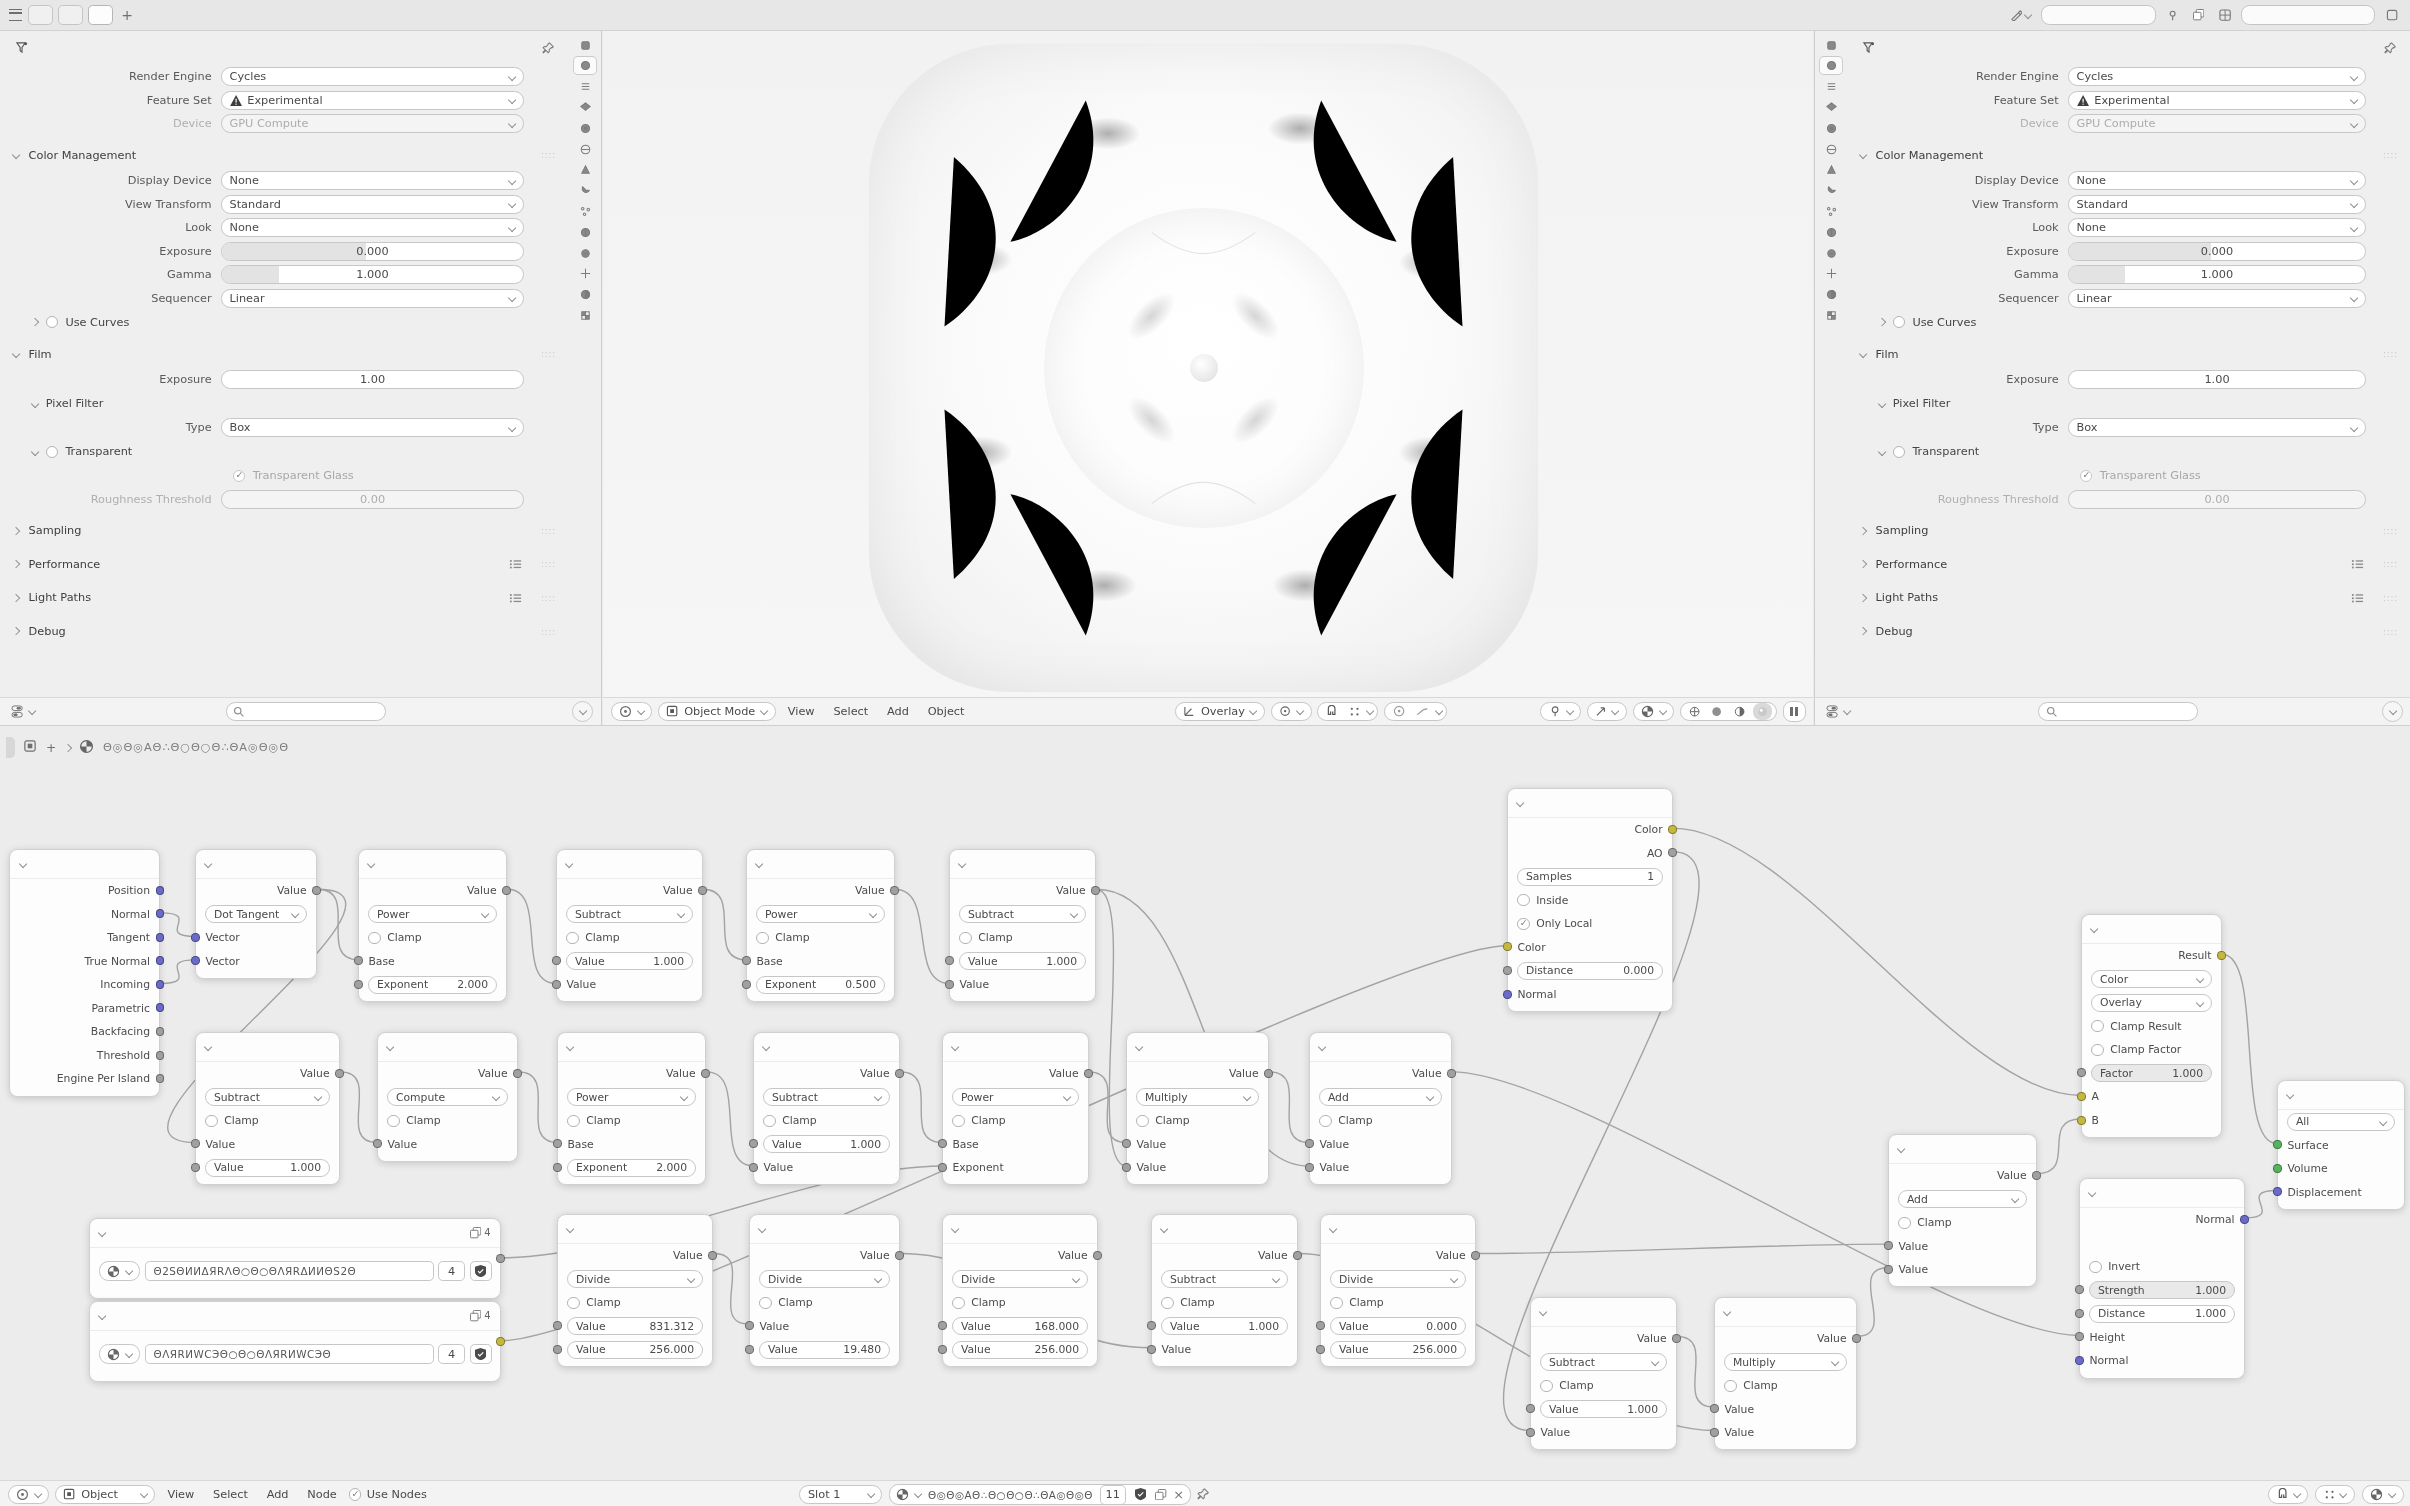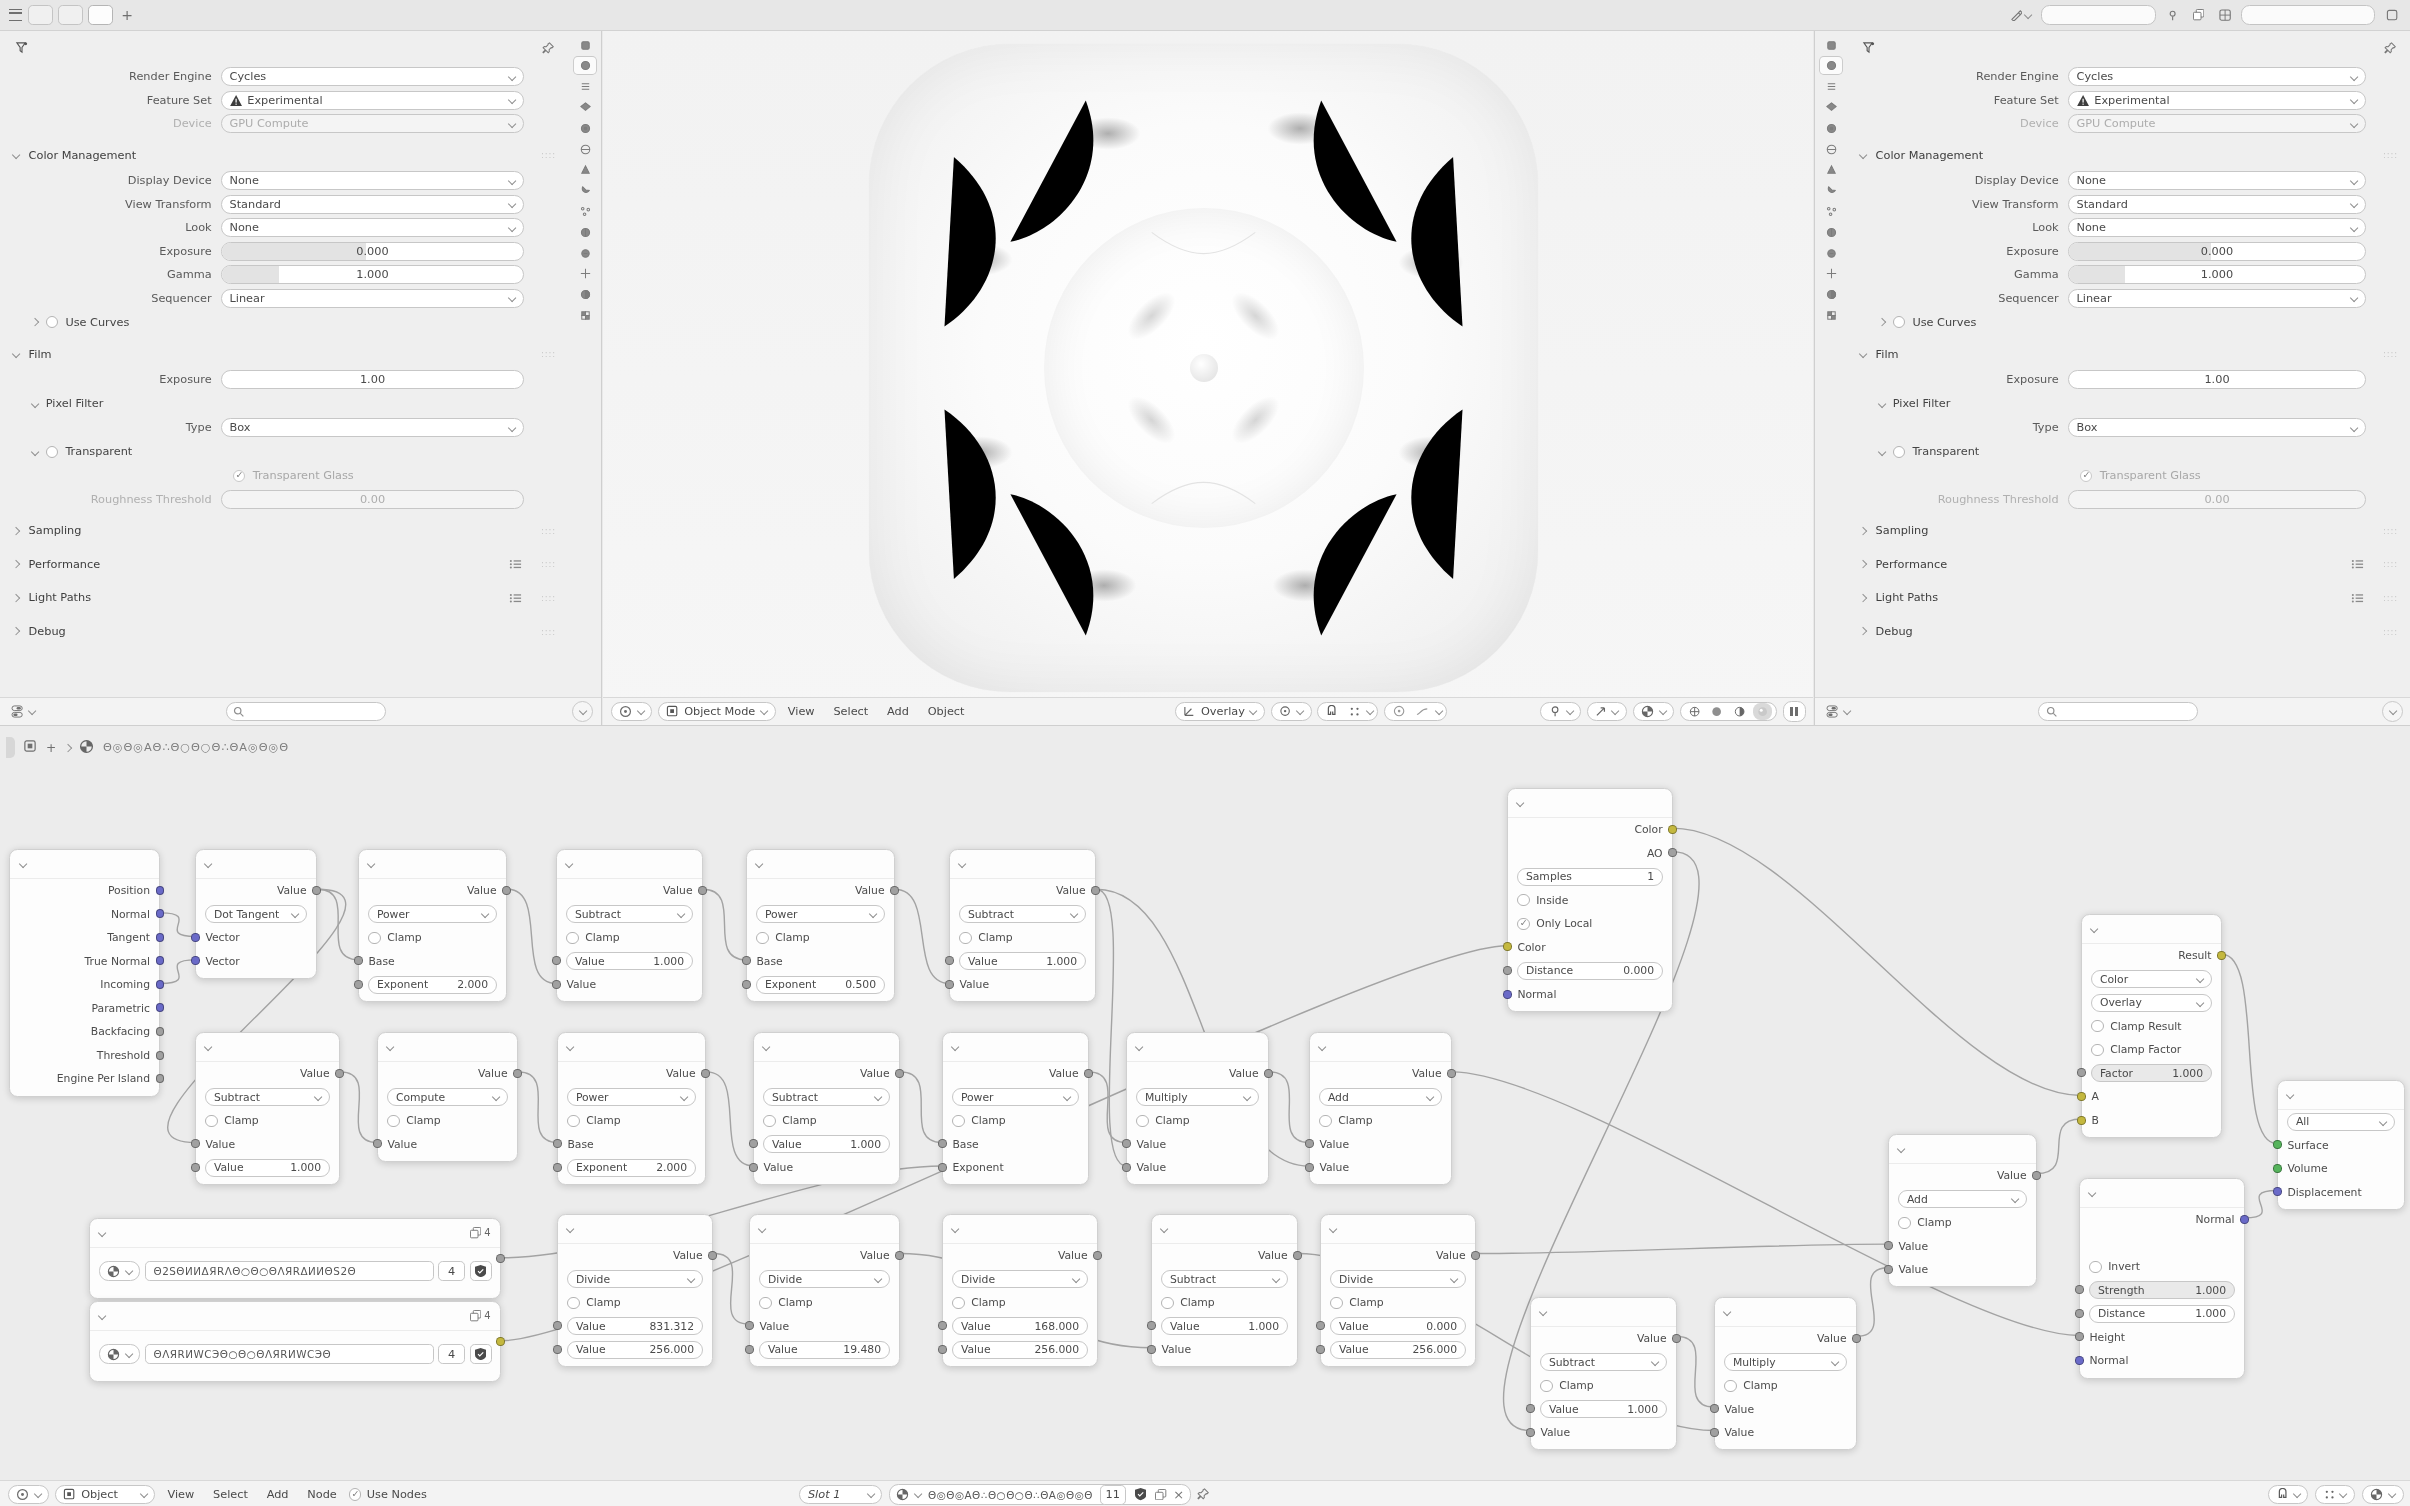--- a/index.html
+++ b/index.html
@@ -1803,21 +1803,21 @@
       </span>
       <div class="menu">View</div>
       <div class="menu">Select</div>
       <div class="menu">Add</div>
       <div class="menu">Node</div>
       <span style="display: flex; align-items: center; gap: 5.6px;">
         <span class="cb on"></span>
         <div>Use Nodes</div>
       </span>
       <span style="display: flex; align-items: center; gap: 6.6px; margin-left: 367px;">
-        <span class="pill" style="width: 83px; font-style: italic;">
+        <span class="pill" style="width: 83px;">
           <div>Slot 1</div>
           <span class="chev" style="margin-left: auto;"></span>
         </span>
         <span class="chip">
           <span style="display: flex;">
             <svg width="13" height="13" viewBox="0 0 14 14">
               <circle cx="7" cy="7" r="5.5" fill="none" stroke="#666" stroke-width="1.2"></circle>
               <path d="M7 1.5 A5.5 5.5 0 0 1 12.5 7 L7 7 Z" fill="#666"></path>
               <path d="M7 12.5 A5.5 5.5 0 0 1 1.5 7 L7 7 Z" fill="#666"></path>
             </svg>

